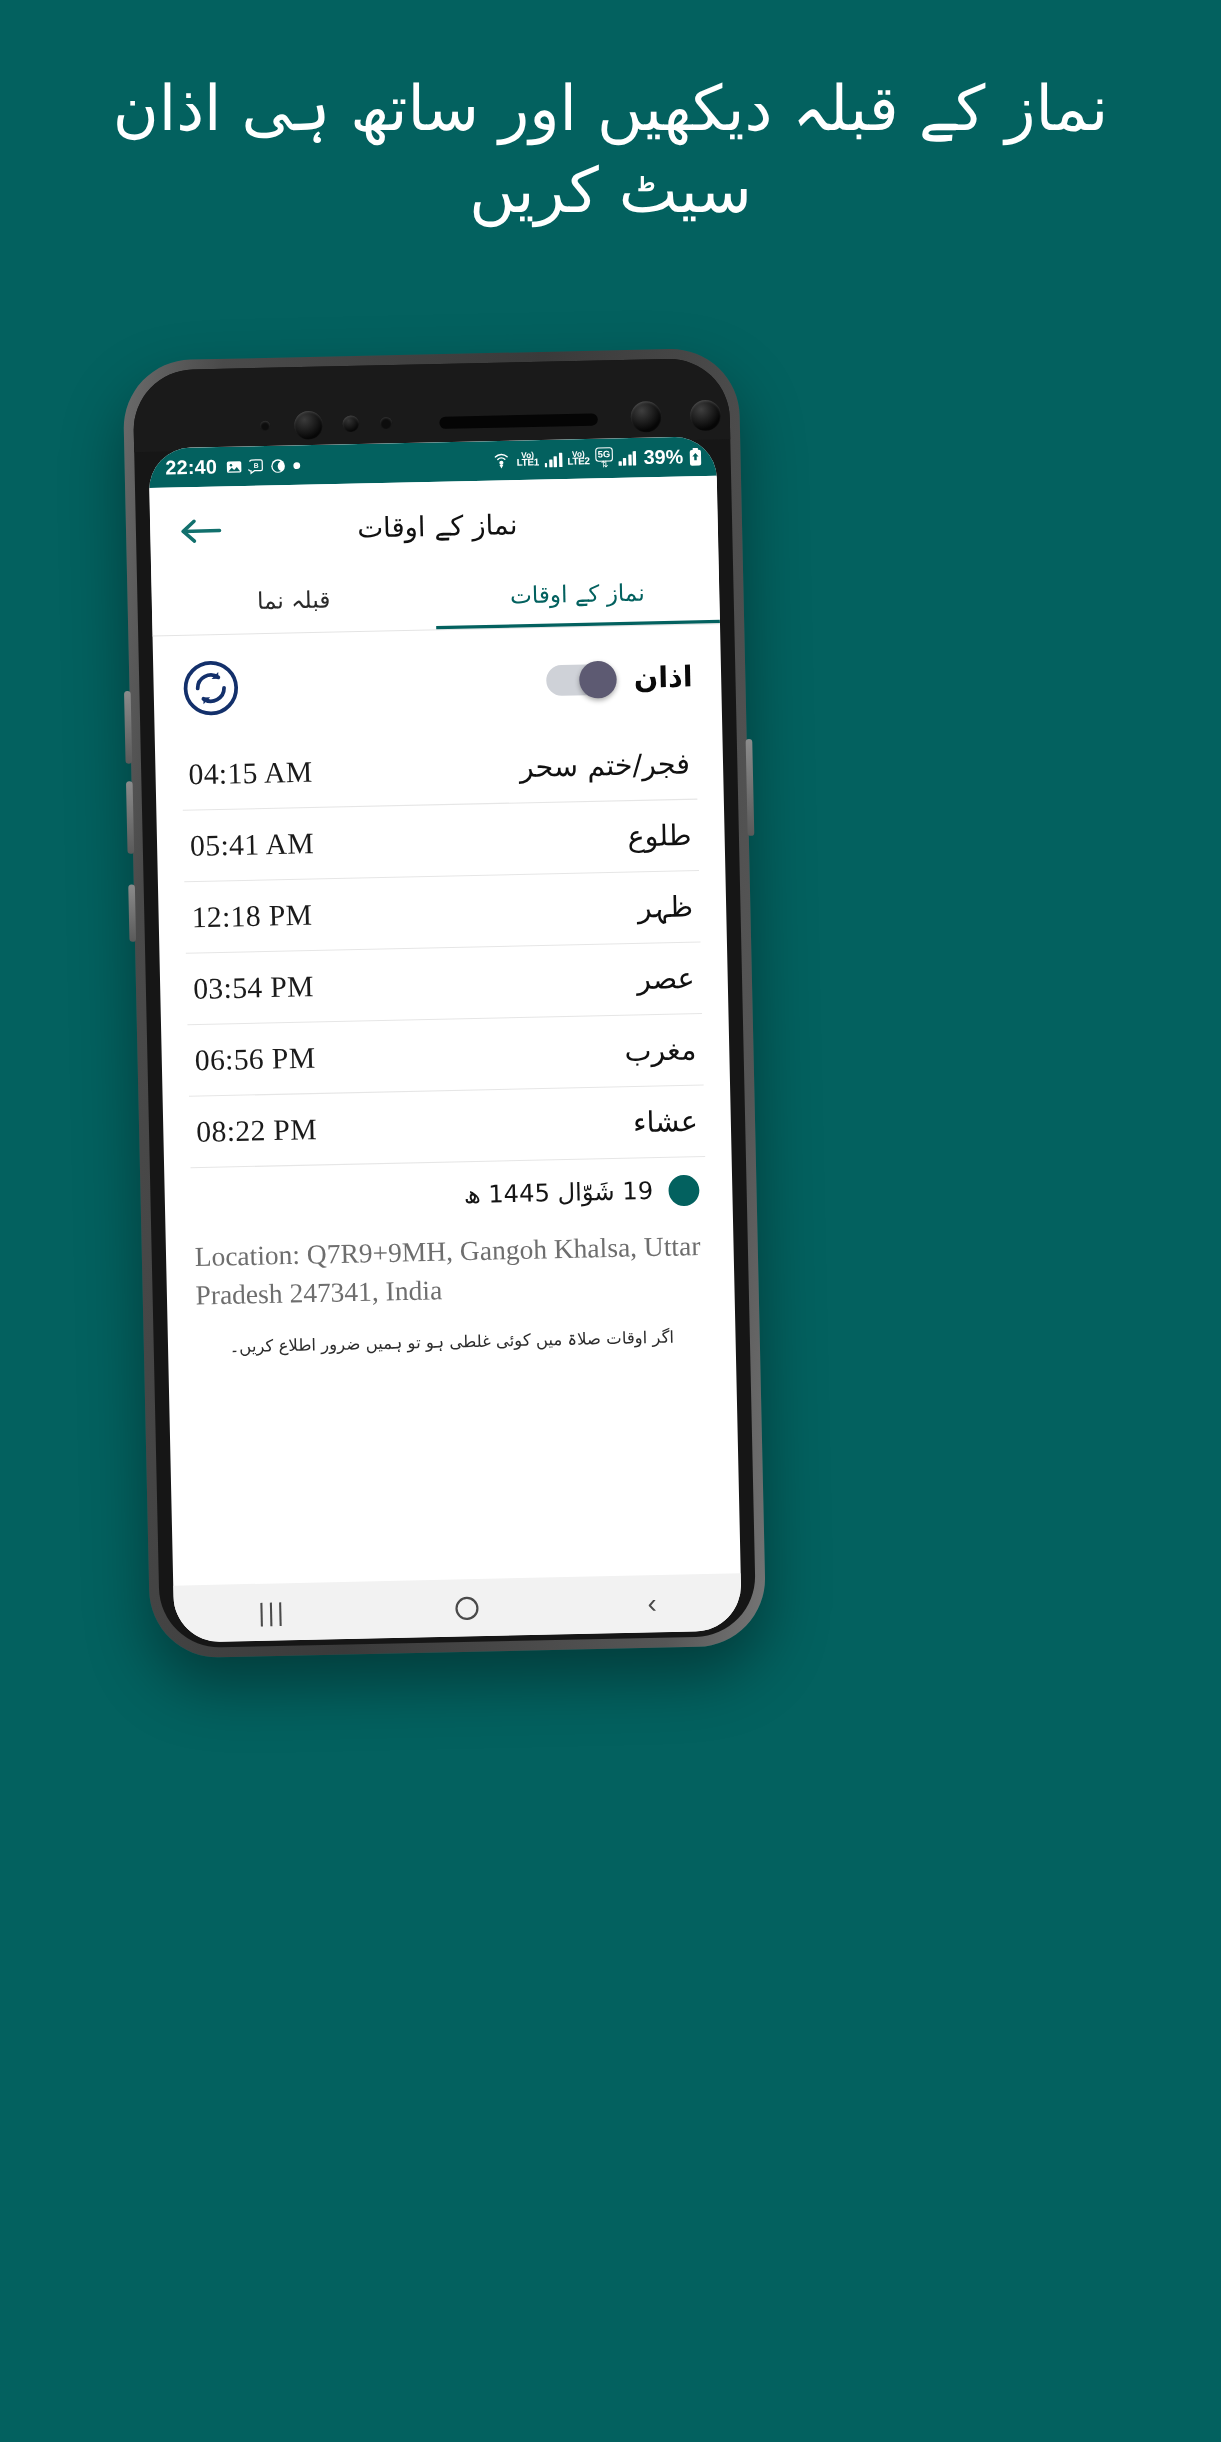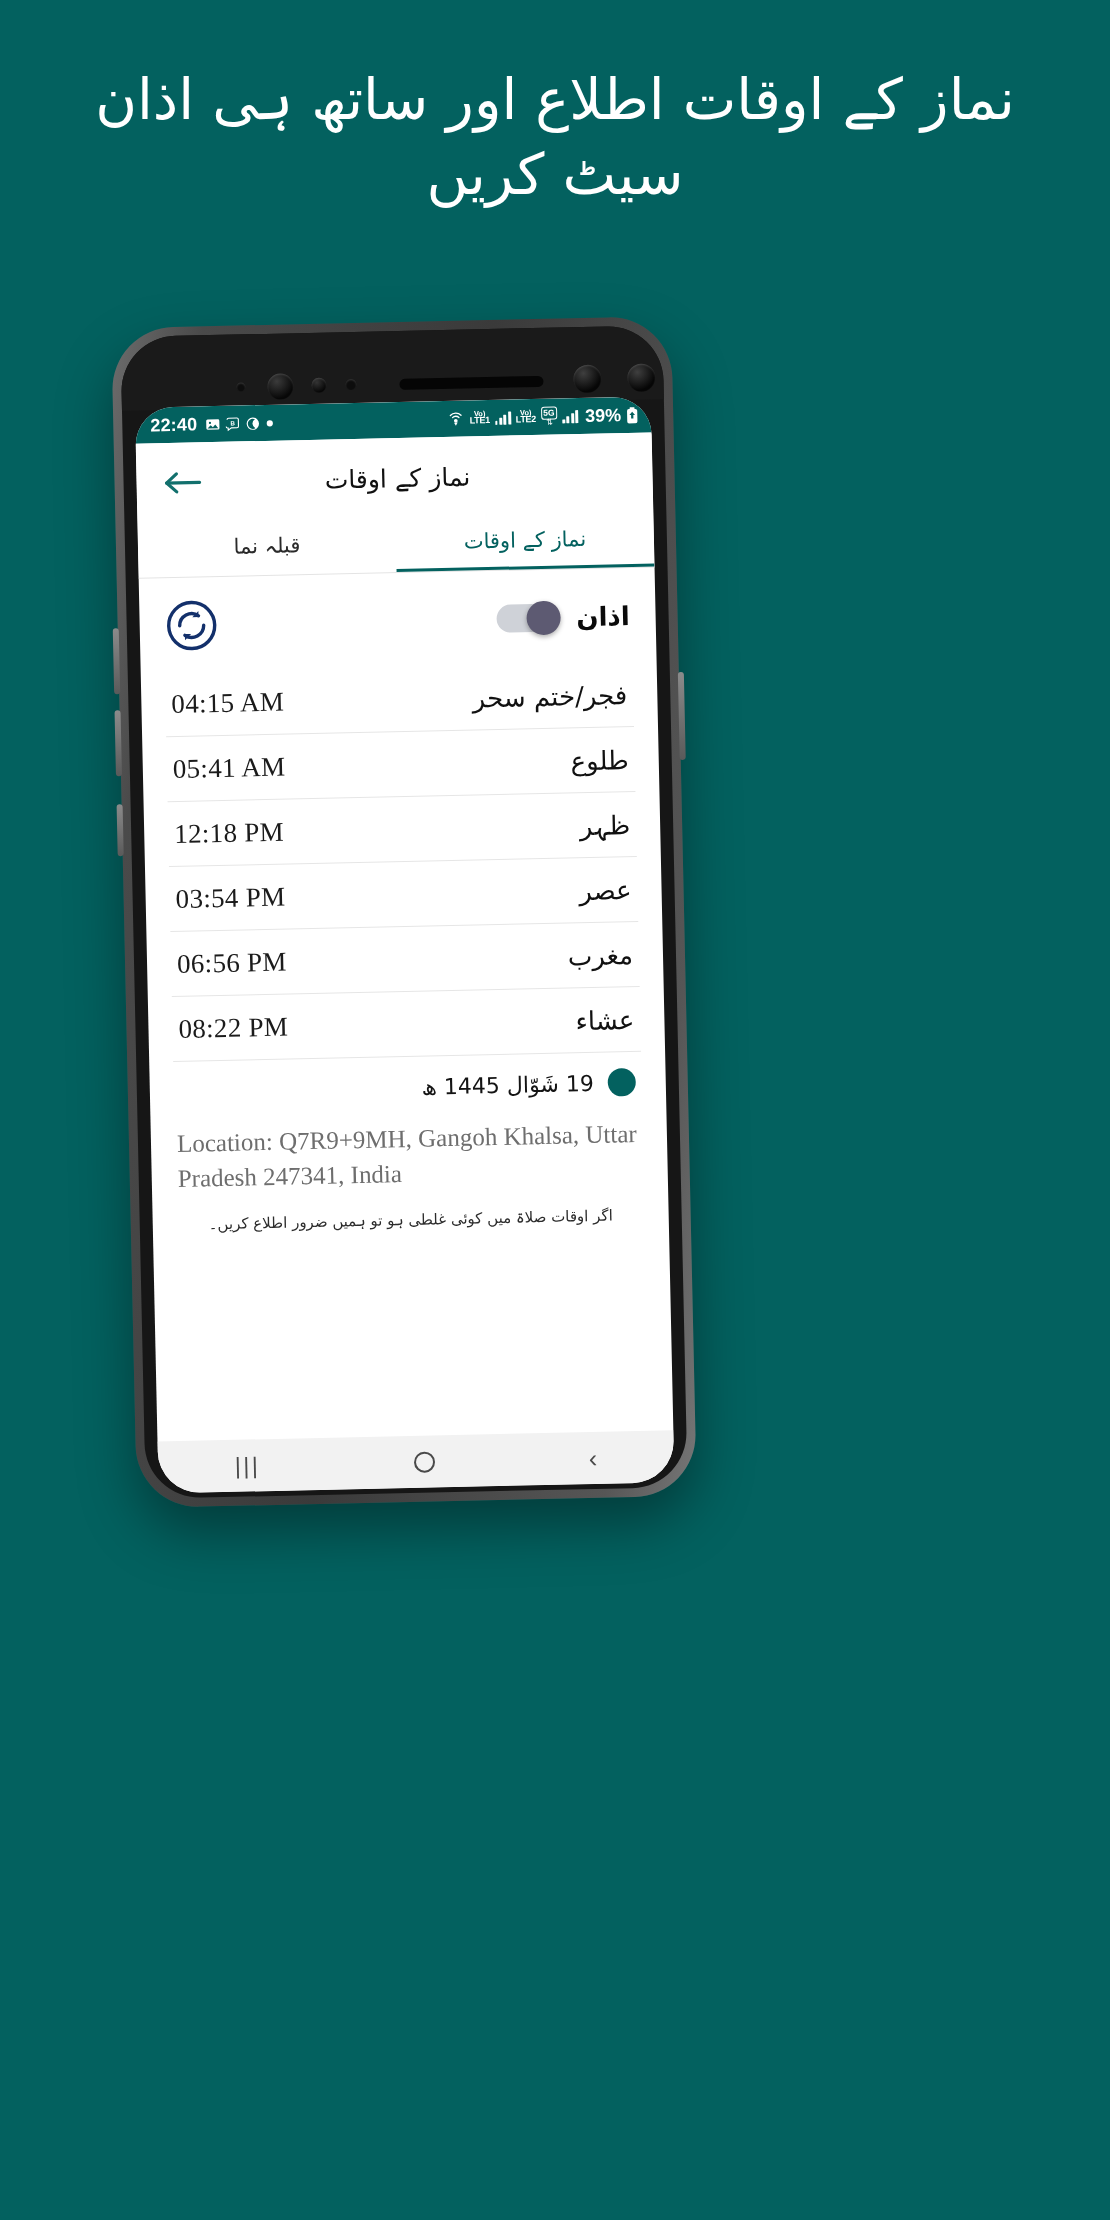--- a/index.html
+++ b/index.html
@@ -281,21 +281,21 @@
     flex:none;
   }
   .navbar div { color:#4a4a4a; cursor:pointer; display:flex; align-items:center; justify-content:center; }
   .nav-recents { font-size:23px; letter-spacing:2.5px; font-family:"Liberation Sans", sans-serif; }
   .nav-home { width:21px; height:21px; border:2px solid #4a4a4a; border-radius:50%; }
   .nav-back { font-size:25px; }
 </style>
 </head>
 <body>
 
-<div class="promo">نماز کے اوقات اطلاع اور ساتھ ہی اذان سیٹ کریں</div>
+<div class="promo">نماز کے قبلہ دیکھیں اور ساتھ ہی اذان سیٹ کریں</div>
 
 <div class="phone-wrap">
   <div class="phone-outer"></div>
   <div class="phone-bezel"></div>
 
   <div class="btn-side btn-vol-up"></div>
   <div class="btn-side btn-vol-down"></div>
   <div class="btn-side btn-bixby"></div>
   <div class="btn-side btn-power"></div>
 

